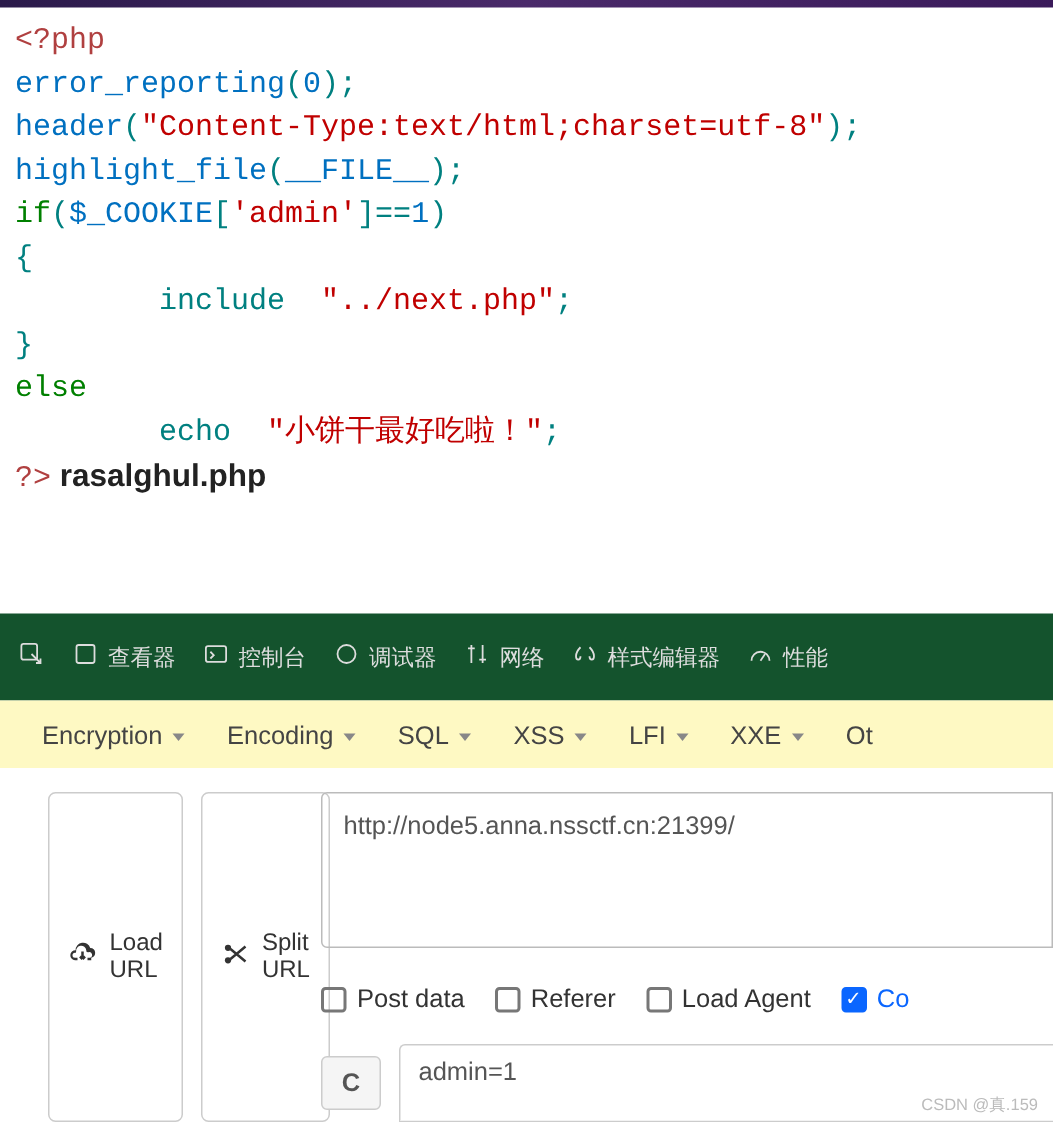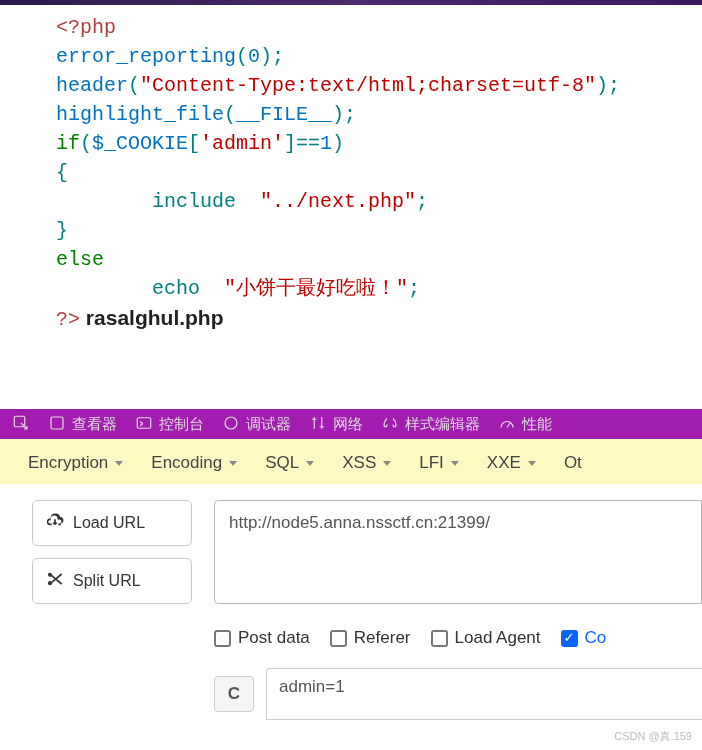--- a/index.html
+++ b/index.html
@@ -1,39 +1,39 @@
 <!DOCTYPE html>
 <html><head>
 <meta charset="utf-8">
 <style>
 * { box-sizing: border-box; margin: 0; padding: 0; }
 body { font-family: "Helvetica Neue", Arial, sans-serif; width: 702px; height: 750px; overflow: hidden; background: #fff; }
 .top-border { height: 5px; background: linear-gradient(90deg, #2a1a4a, #4a2a6a, #3a1a5a); }
-.code-area { padding: 8px 10px 20px 10px; font-family: "Courier New", monospace; font-size: 20px; line-height: 1.45; white-space: pre; margin-left: 46px; }
+.code-area { padding: 8px 10px 20px 10px; font-family: "Courier New", monospace; font-size: 20px; line-height: 1.45; white-space: pre; }
 .t-open { color: #b04040; }
 .t-func { color: #0070c0; }
 .t-paren { color: #008080; }
 .t-num { color: #0070c0; }
 .t-str { color: #c00000; }
 .t-const { color: #0070c0; }
 .t-kw { color: #008000; }
 .t-var { color: #0070c0; }
 .t-idx { color: #c00000; }
 .t-plain { color: #008080; }
 .t-close { color: #b04040; }
 .t-bold { color: #222; font-weight: 600; font-family: Arial, sans-serif; font-size: 21px; }
 .spacer { height: 55px; }
-.devtools { background: #a21caf; height: 30px; display: flex; align-items: center; gap: 18px; padding: 0 12px; color: #ddd; font-size: 15px; }
+.devtools { background: #14532d; height: 58px; display: flex; align-items: center; gap: 18px; padding: 0 12px; color: #ddd; font-size: 15px; }
 .dt-item { display: flex; align-items: center; gap: 6px; }
 .dt-icon svg { width: 18px; height: 18px; stroke: #ddd; fill: none; stroke-width: 1.6; }
 .toolbar { background: #fef9c3; padding: 14px 20px 10px 28px; display: flex; gap: 28px; font-size: 17px; color: #444; border-bottom: 1px solid transparent; }
 .tb-item { display: flex; align-items: center; gap: 7px; }
 .caret { width: 0; height: 0; border-left: 4px solid transparent; border-right: 4px solid transparent; border-top: 5px solid #888; }
 .main-area { display: flex; gap: 22px; padding: 16px 0 0 32px; }
-.btn-col { display: flex; flex-direction: column; gap: 12px; width: 160px; }
+.btn-col { display: flex; flex-direction: row; gap: 12px; width: 160px; }
 .btn { border: 1px solid #ccc; border-radius: 5px; padding: 10px 12px; font-size: 16px; color: #333; background: #fff; display: flex; align-items: center; gap: 8px; cursor: pointer; }
 .btn svg { width: 20px; height: 20px; }
 .url-col { flex: 1; }
 .url-box { border: 1px solid #bbb; border-radius: 4px 0 0 4px; padding: 12px 14px; font-size: 17px; color: #555; height: 104px; }
 .check-row { display: flex; gap: 20px; padding: 24px 0 0 0; font-size: 17px; color: #333; }
 .chk { display: flex; align-items: center; gap: 7px; }
 .chk-box { width: 17px; height: 17px; border: 2px solid #777; border-radius: 3px; display: inline-block; }
 .chk-box.checked { border-color: #0a66ff; background: #0a66ff; position: relative; }
 .chk-box.checked::after { content: '✓'; color: #fff; font-size: 13px; position: absolute; top: -2px; left: 1px; }
 .bottom-row { display: flex; gap: 12px; padding: 20px 0 0 0; align-items: center; }

